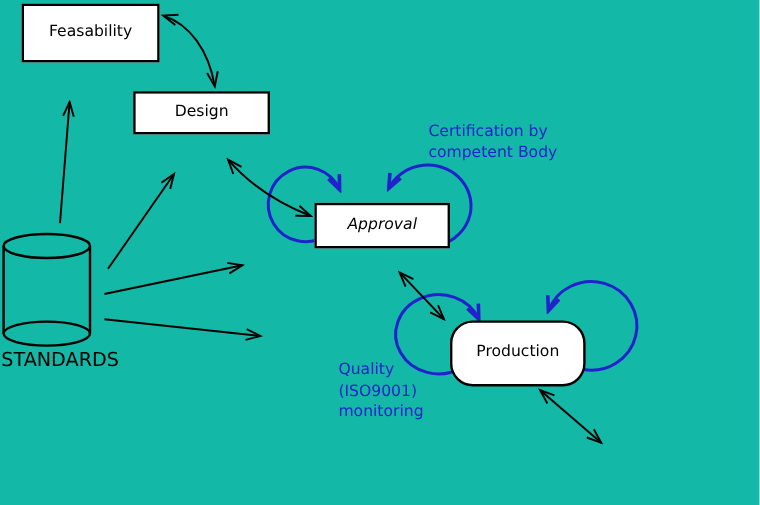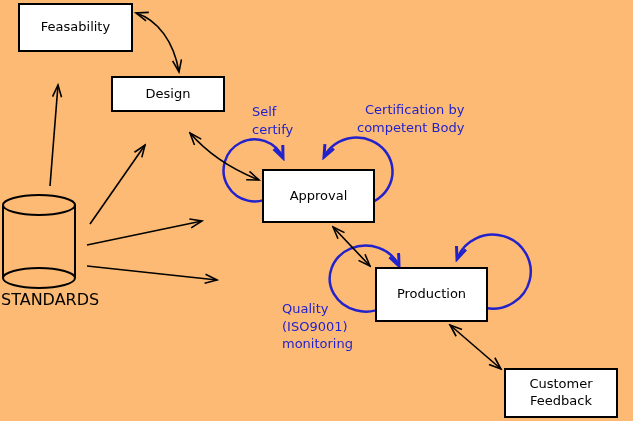--- a/index.html
+++ b/index.html
@@ -1,20 +1,20 @@
 <!DOCTYPE html>
 <html><head>
 <meta charset="utf-8">
 <style>
   html, body { margin: 0; padding: 0; background: #ffffff; }
   .stage {
     position: relative;
     width: 633px;
     height: 421px;
-    background: #fdba74;
+    background: #14b8a6;
     font-family: "DejaVu Sans", "Liberation Sans", sans-serif;
     color: #000000;
     overflow: hidden;
   }
   .stage svg.wires {
     position: absolute;
     left: 0; top: 0;
   }
   .box {
     position: absolute;
@@ -81,33 +81,29 @@
       <path d="M190,133 Q216,163 259,180" marker-start="url(#ab)" marker-end="url(#ab)"></path>
       <path d="M333,227 L370,266" marker-start="url(#ab)" marker-end="url(#ab)"></path>
       <path d="M450,325 L501,369" marker-start="url(#ab)" marker-end="url(#ab)"></path>
     </g>
   </svg>
 
   <div class="box" style="left:18px; top:3px; width:115px; height:49px;">Feasability</div>
 
   <div class="box" style="left:111px; top:76px; width:114px; height:36px;">Design</div>
 
-  <div class="box" style="left:262px; top:169px; width:113px; height:54px;">Approval</div>
+  <div class="box" style="left:262px; top:169px; width:113px; height:38px;font-style:italic;">Approval</div>
 
-  <div class="box" style="left:375px; top:267px; width:113px; height:55px;">Production</div>
+  <div class="box" style="left:375px; top:267px; width:113px; height:55px;border-radius:19px;">Production</div>
 
-  <div class="box" style="left:504px; top:368px; width:114px; height:50px;">Customer
-Feedback</div>
 
   <div class="cyl-label" style="left:1px; top:292px;">STANDARDS</div>
 
-  <div class="note" style="left:252px; top:103px;">Self
-certify</div>
 
-  <div class="note" style="left:357px; top:101px;text-align:right;">Certification by
+  <div class="note" style="left:357px; top:101px;">Certification by
 competent Body</div>
 
 
   <div class="note" style="left:282px; top:300px;">Quality
 (ISO9001)
 monitoring</div>
 
 </div>
 
 </body></html>

